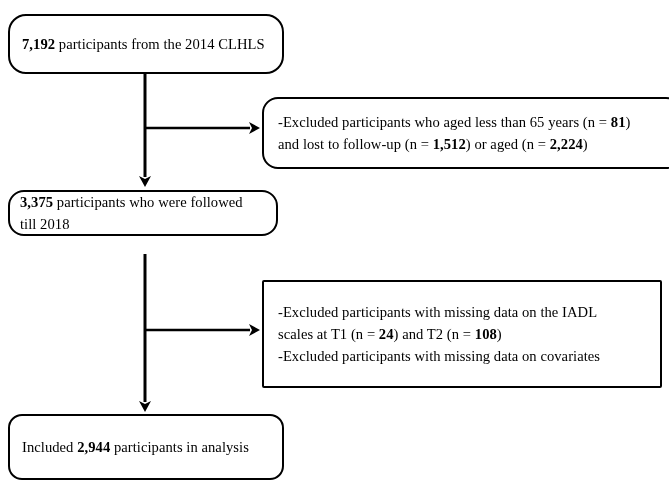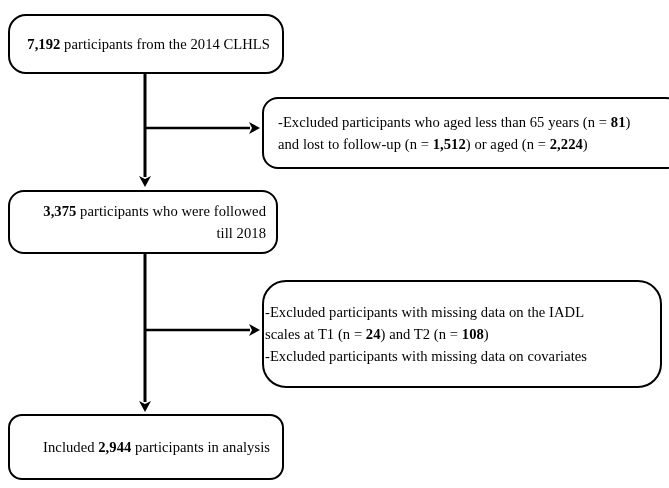--- a/index.html
+++ b/index.html
@@ -32,21 +32,21 @@
     justify-content: center;
     z-index: 2;
   }
   .node .line {
     font-size: 14.6px;
     line-height: 22px;
     white-space: nowrap;
     letter-spacing: 0.05px;
   }
   .node.center .line {
-    text-align: right;
+    text-align: left;
   }
   .node.left .line {
     text-align: left;
   }
   b {
     font-weight: bold;
   }
 
   
   #box-enrolled {
@@ -54,21 +54,21 @@
     top: 14px;
     width: 276px;
     height: 60px;
     border-radius: 18px;
     padding: 0 12px;
   }
   #box-followed {
     left: 8px;
     top: 190px;
     width: 270px;
-    height: 64px;
+    height: 46px;
     border-radius: 16px;
     padding: 0 10px;
   }
   #box-included {
     left: 8px;
     top: 414px;
     width: 276px;
     height: 66px;
     border-radius: 14px;
     padding: 0 12px;
@@ -81,22 +81,22 @@
     width: 420px;
     height: 72px;
     border-radius: 16px;
     padding: 0 14px;
   }
   #box-excluded-2 {
     left: 262px;
     top: 280px;
     width: 400px;
     height: 108px;
-    border-radius: 24px;
-    padding: 0 1px;
+    border-radius: 2px;
+    padding: 0 14px;
   }
 
   .svg-layer {
     position: absolute;
     left: 0;
     top: 0;
     width: 669px;
     height: 488px;
     z-index: 1;
   }

